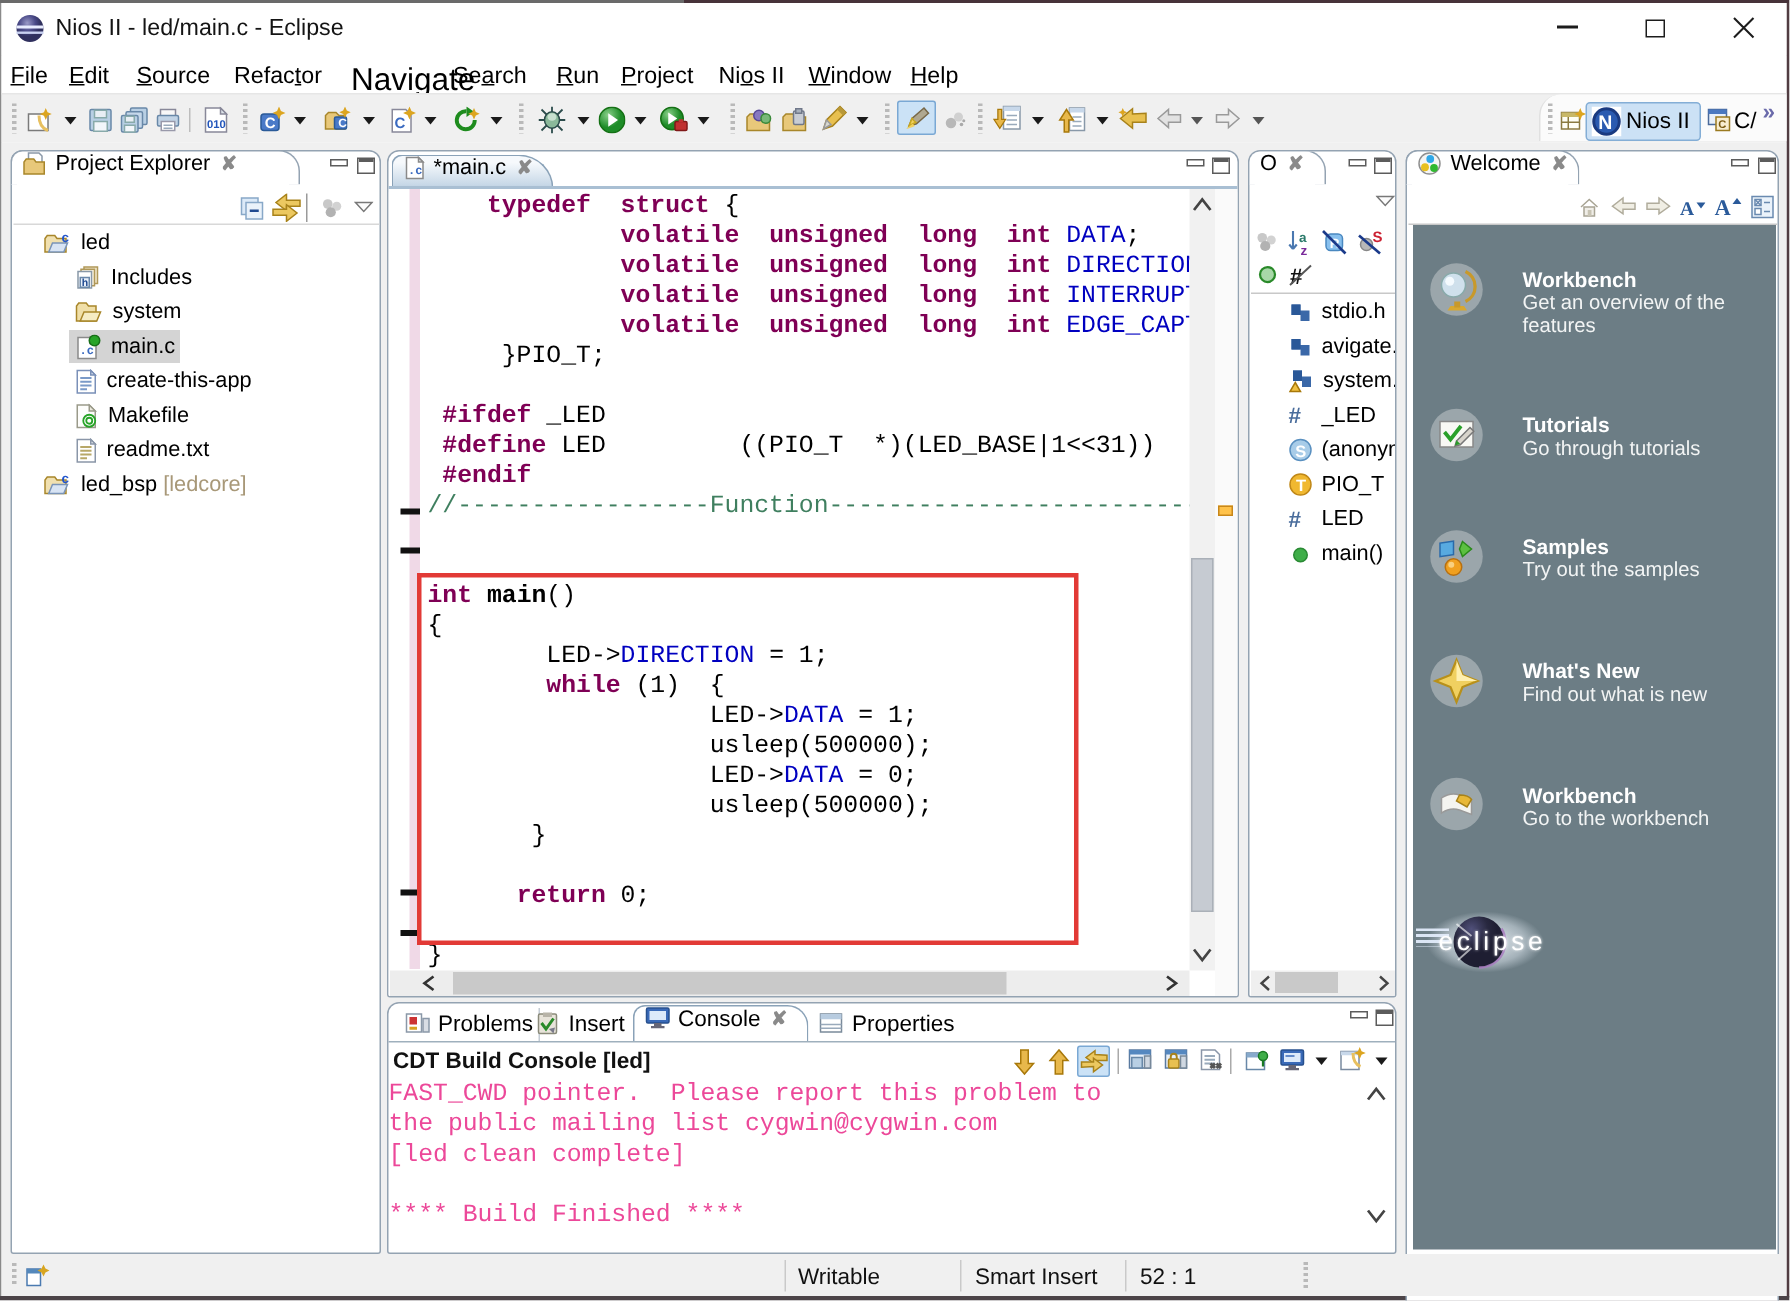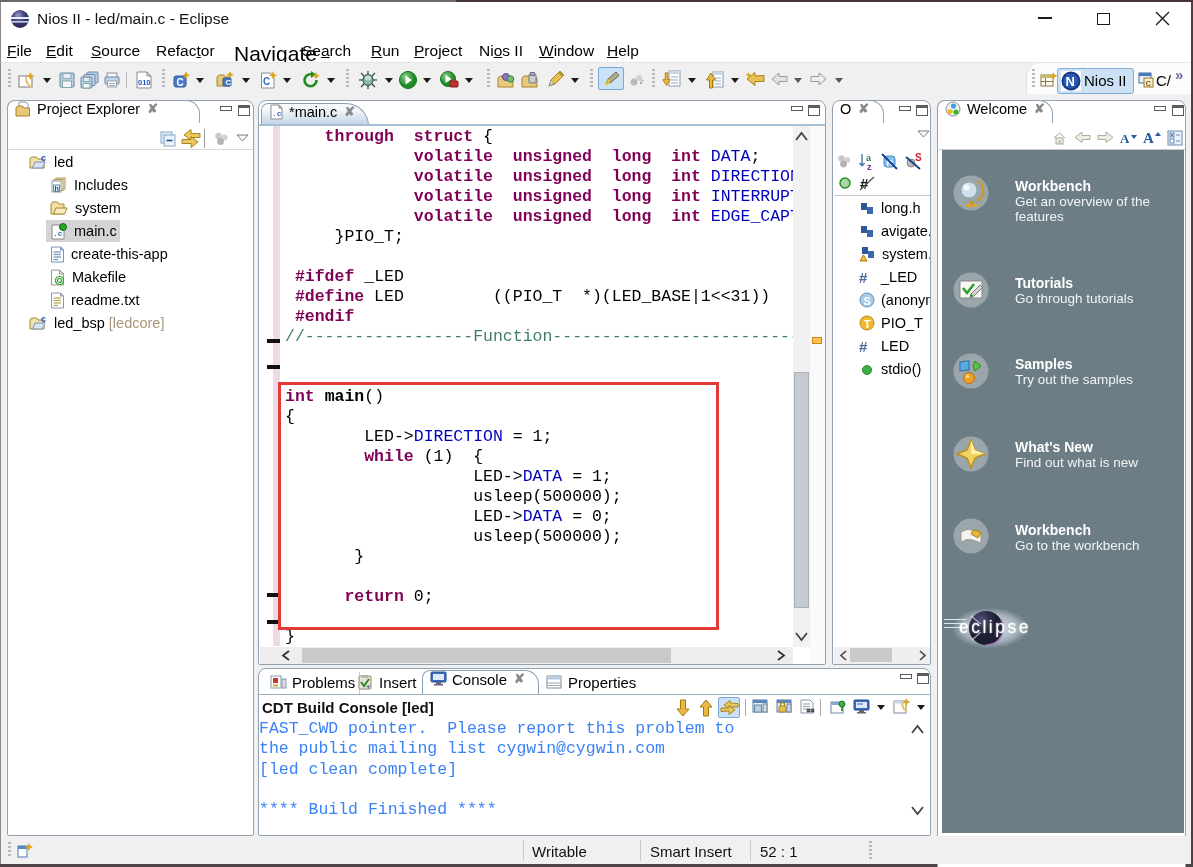--- a/index.html
+++ b/index.html
@@ -364,21 +364,21 @@
 <div class="mini" style="left:532px;top:5px"></div>
 <div class="maxi" style="left:549px;top:4px"></div>
 <div class="a" style="left:0;top:23px;width:566px;height:4px;background:#a9bfd3"></div>
 <div class="a" style="left:0;top:25px;width:566px;height:538px;background:#fff"></div>
 <div class="a" style="left:14px;top:25px;width:7px;height:520px;background:#f0d9e7"></div>
 <div class="a" style="left:8px;top:238px;width:13px;height:4px;background:#111"></div>
 <div class="a" style="left:8px;top:264px;width:13px;height:4px;background:#111"></div>
 <div class="a" style="left:8px;top:492px;width:13px;height:4px;background:#111"></div>
 <div class="a" style="left:8px;top:519px;width:13px;height:4px;background:#111"></div>
 <div class="a" style="left:26px;top:26px;width:508px;height:519px;overflow:hidden">
-<pre style="font:16.5px/20px 'Liberation Mono',monospace;color:#000"><span class="k">    through  struct</span> {
+<pre style="font:16.5px/20px 'Liberation Mono',monospace;color:#000"><span class="k">    typedef  struct</span> {
              <span class="k">volatile  unsigned  long  int</span> <span class="f">DATA</span>;
              <span class="k">volatile  unsigned  long  int</span> <span class="f">DIRECTION</span>;
              <span class="k">volatile  unsigned  long  int</span> <span class="f">INTERRUPT_MASK</span>;
              <span class="k">volatile  unsigned  long  int</span> <span class="f">EDGE_CAPTURE</span>;
      }PIO_T;
 
  <span class="k">#ifdef</span> _LED
  <span class="k">#define</span> LED         ((PIO_T  *)(LED_BASE|1&lt;&lt;31))
  <span class="k">#endif</span>
 <span class="cm">//-----------------Function--------------------------</span>
@@ -451,21 +451,21 @@
 <svg class="a" style="left:26px;top:74px" width="18" height="17">
       <text x="1" y="14" font-size="15" font-weight="bold" fill="#111" font-family="Liberation Sans">#</text>
       <line x1="1" y1="15" x2="15" y2="2" stroke="#555" stroke-width="1.3"></line>
     </svg>
 <div class="a" style="left:1px;top:94px;width:96px;height:1px;background:#c8c8c8"></div>
 <div class="trow" style="left:26px;top:96px">
       <svg width="16" height="15">
         <path d="M2 2h6v4h6v7H8V9H2z" fill="#3a68a8"></path>
         <rect x="2" y="2" width="6" height="7" fill="#2a5898"></rect>
       </svg>
-      <span>long.h</span>
+      <span>stdio.h</span>
     </div>
 <div class="trow" style="left:26px;top:119px">
       <svg width="16" height="15">
         <path d="M2 2h6v4h6v7H8V9H2z" fill="#3a68a8"></path>
         <rect x="2" y="2" width="6" height="7" fill="#2a5898"></rect>
       </svg>
       <span>avigate.h</span>
     </div>
 <div class="trow" style="left:26px;top:142px">
       <svg width="17" height="16">
@@ -494,21 +494,21 @@
       <span>PIO_T</span>
     </div>
 <div class="trow" style="left:26px;top:234px">
       <span style="font-size:15px;font-weight:bold;color:#4a6d9c;width:16px">#</span>
       <span>LED</span>
     </div>
 <div class="trow" style="left:26px;top:257px">
       <svg width="16" height="16">
         <circle cx="8" cy="9" r="4.5" fill="#3fae49" stroke="#2a8a34"></circle>
       </svg>
-      <span>stdio()</span>
+      <span>main()</span>
     </div>
 <div class="a" style="left:1px;top:546px;width:96px;height:17px;background:#efefef"></div>
 <svg class="a" style="left:6px;top:549px" width="10" height="11">
       <path d="M7 1L2 5.5L7 10" stroke="#444" stroke-width="1.6" fill="none"></path>
     </svg>
 <svg class="a" style="left:84px;top:549px" width="10" height="11">
       <path d="M3 1l5 4.5L3 10" stroke="#444" stroke-width="1.6" fill="none"></path>
     </svg>
 <div class="a" style="left:17px;top:547px;width:42px;height:14px;background:#c9c9c9"></div>
 </div>
@@ -606,21 +606,21 @@
     </svg>
 <div class="dd" style="left:618px;top:36px"></div>
 <svg class="a" style="left:634px;top:29px" width="18" height="17">
       <rect x="1" y="3" width="12" height="12" fill="#fff" stroke="#7a8aa0"></rect>
       <rect x="1" y="3" width="12" height="2.5" fill="#c8d8ea"></rect>
       <path d="M14 13Q9 11 9 4" stroke="#e8c060" stroke-width="2" fill="none"></path>
       <path d="M13.5 0l1.2 2.8 2.8 1.2-2.8 1.2-1.2 2.8-1.2-2.8L9.5 4l2.8-1.2z" fill="#dca520"></path>
     </svg>
 <div class="dd" style="left:658px;top:36px"></div>
 <div class="a" style="left:0px;top:50px;width:653px;height:102px;overflow:hidden">
-<pre style="font:16.5px/20.3px 'Liberation Mono',monospace;color:#3b82f6">FAST_CWD pointer.  Please report this problem to
+<pre style="font:16.5px/20.3px 'Liberation Mono',monospace;color:#ec4899">FAST_CWD pointer.  Please report this problem to
 the public mailing list cygwin@cygwin.com
 [led clean complete]
 
 **** Build Finished ****</pre>
     </div>
 <svg class="a" style="left:652px;top:55px" width="13" height="11">
       <path d="M1 9L6.5 2L12 9" stroke="#444" stroke-width="1.8" fill="none"></path>
     </svg>
 <svg class="a" style="left:652px;top:136px" width="13" height="11">
       <path d="M1 2l5.5 7L12 2" stroke="#444" stroke-width="1.8" fill="none"></path>

